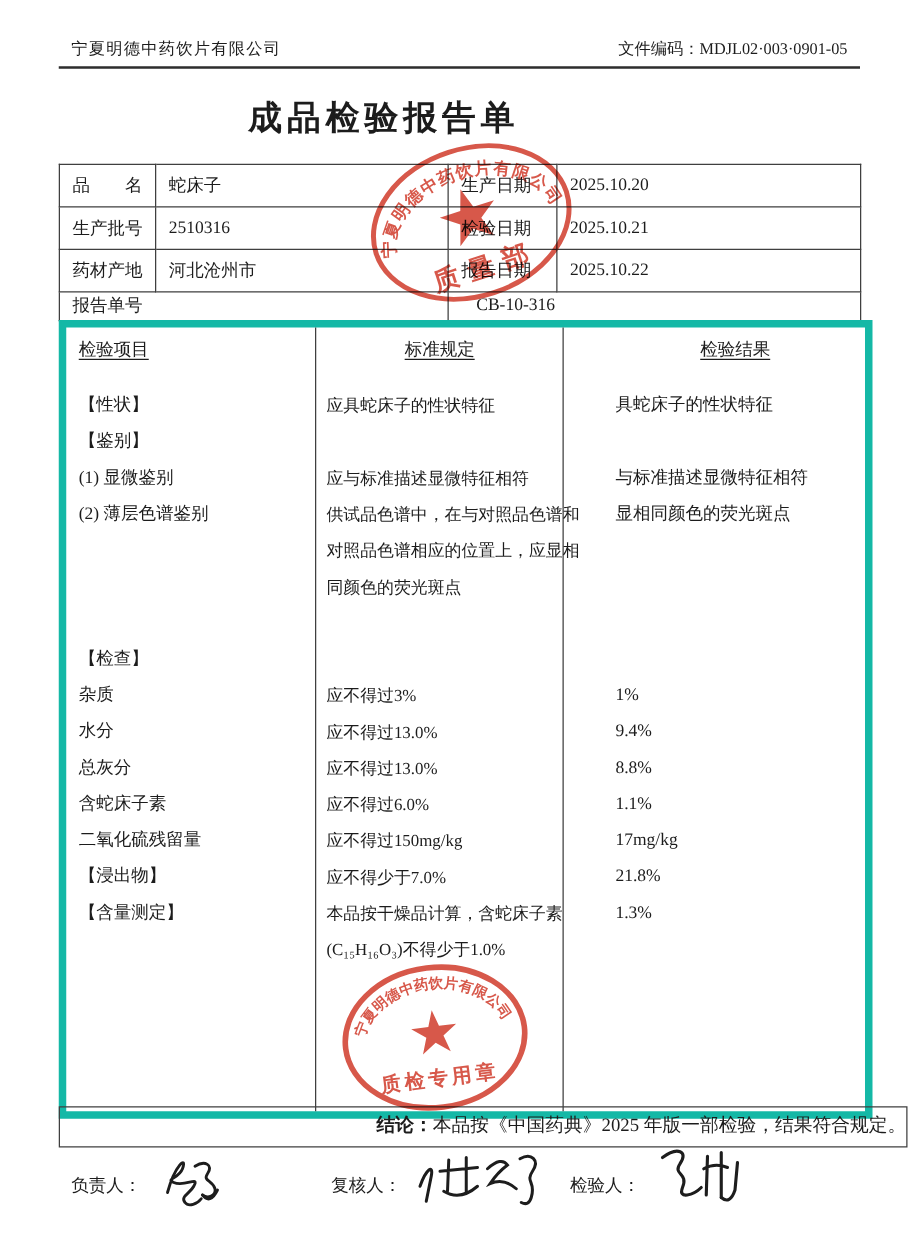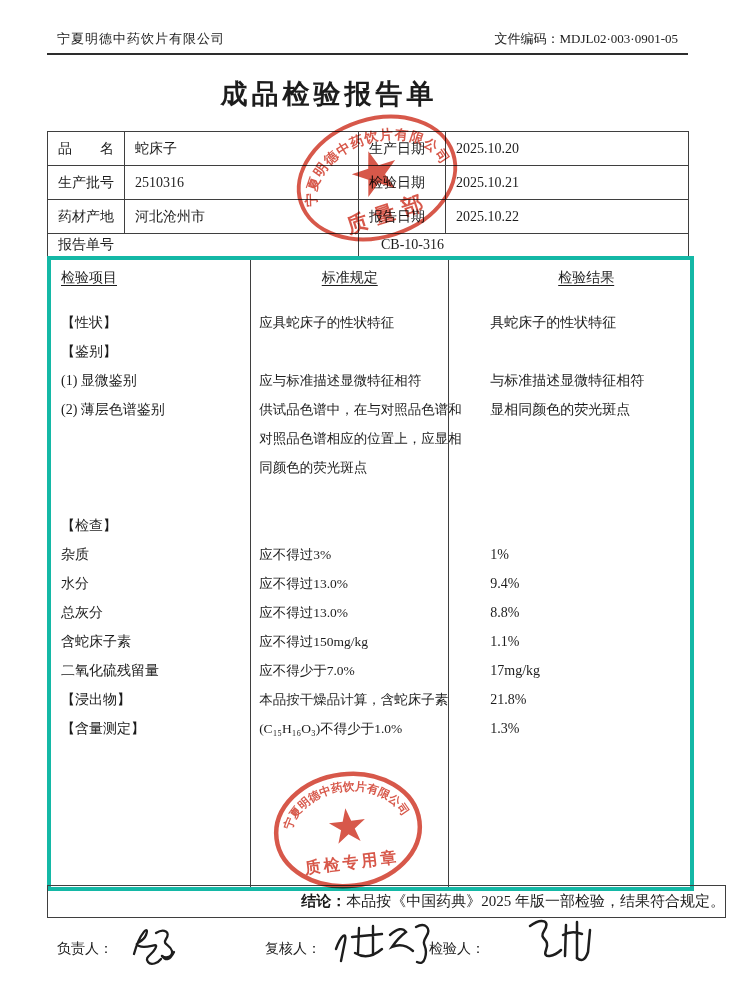--- a/index.html
+++ b/index.html
@@ -6,51 +6,51 @@
   .page{position:relative;width:733px;height:1000px;background:#fff;overflow:hidden;
         font-family:"Liberation Serif","DejaVu Serif",serif;color:#1c1c1c;text-decoration:underline;}
 
   
   .hdr-company{position:absolute;left:57px;top:30px;font-size:13px;letter-spacing:1px;}
   .hdr-code{position:absolute;right:55px;top:30px;font-size:13px;}
   .hdr-rule{position:absolute;left:47px;top:53px;width:641px;height:2px;background:#2d2d2d;}
 
   
   .doc-title{position:absolute;left:0;top:76px;width:614px;text-align:center;
-             font-size:27px;font-weight:bold;letter-spacing:4px;margin-left:22px;}
+             font-size:27px;font-weight:bold;letter-spacing:4px;}
 
   
   table.info{position:absolute;left:47px;top:131px;width:641px;border-collapse:collapse;table-layout:fixed;}
   table.info td{border:1px solid #3f3f3f;font-size:14px;padding:0 0 0 10px;white-space:nowrap;overflow:visible;}
   table.info tr.r{height:34px;}
   table.info tr.r4{height:23px;}
   td.spread{letter-spacing:0;}
 
   
-  .maintbl{position:absolute;left:47px;top:256px;width:639px;height:627px;border:4px solid #14b8a6;display:flex;}
+  .maintbl{position:absolute;left:47px;top:256px;width:639px;height:627px;border:6px solid #14b8a6;display:flex;}
   .mcol{position:relative;height:100%;}
   .mcol1{width:210px;border-right:1px solid #3f3f3f;}
   .mcol2{width:208px;border-right:1px solid #3f3f3f;}
   .mcol3{width:219px;margin-left:33px;}
   .mhead{position:absolute;top:9px;font-size:14px;text-decoration:underline;text-underline-offset:3px;}
   .mcol1 .mhead{left:10px;}
   .mcol2 .mhead,.mcol3 .mhead{left:0;width:100%;text-align:center;}
   .stack{position:absolute;left:0;top:48px;width:100%;}
   .ln{height:29px;line-height:29px;font-size:14px;white-space:nowrap;padding-left:10px;}
   .mcol2 .ln{font-size:13.5px;padding-left:8px;}
   .mcol3 .ln{padding-left:8px;}
 
   
   .conclusion{position:absolute;left:47px;top:885px;width:639px;height:31px;border:1px solid #3f3f3f;
               text-align:right;line-height:31px;font-size:15px;white-space:nowrap;padding-left:38px;}
   .conclusion .lbl{font-weight:bold;}
 
   
   .sig-label{position:absolute;font-size:14px;top:940px;}
-  .sl1{left:57px;text-align:right;} .sl2{left:265px;} .sl3{left:429px;}
+  .sl1{left:57px;text-align:right;} .sl2{left:265px;} .sl3{left:456px;}
   .sigsvg{position:absolute;}
 
   
   .stamp{position:absolute;mix-blend-mode:multiply;opacity:0.85;}
   .stamp text{font-family:"Liberation Serif","DejaVu Serif",serif;font-weight:bold;}
 </style>
 </head>
 <body>
 
 <div class="page">
@@ -123,20 +123,21 @@
         <div class="ln"></div>
         <div class="ln">应与标准描述显微特征相符</div>
         <div class="ln">供试品色谱中，在与对照品色谱和</div>
         <div class="ln">对照品色谱相应的位置上，应显相</div>
         <div class="ln">同颜色的荧光斑点</div>
         <div class="ln"></div>
         <div class="ln"></div>
         <div class="ln">应不得过3%</div>
         <div class="ln">应不得过13.0%</div>
         <div class="ln">应不得过13.0%</div>
+        <div class="ln">应不得过6.0%</div>
         <div class="ln">应不得过150mg/kg</div>
         <div class="ln">应不得少于7.0%</div>
         <div class="ln">本品按干燥品计算，含蛇床子素</div>
         <div class="ln">(C₁₅H₁₆O₃)不得少于1.0%</div>
       </div>
     </div>
     <div class="mcol mcol3">
       <div class="mhead">检验结果</div>
       <div class="stack">
         <div class="ln">具蛇床子的性状特征</div>

